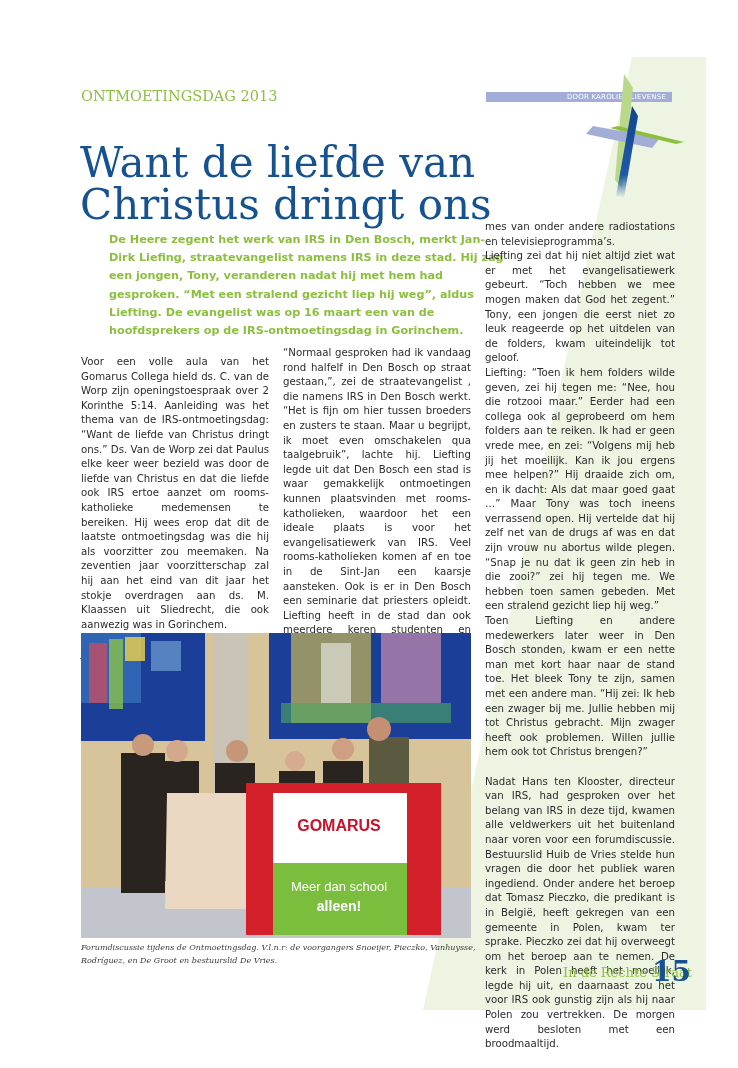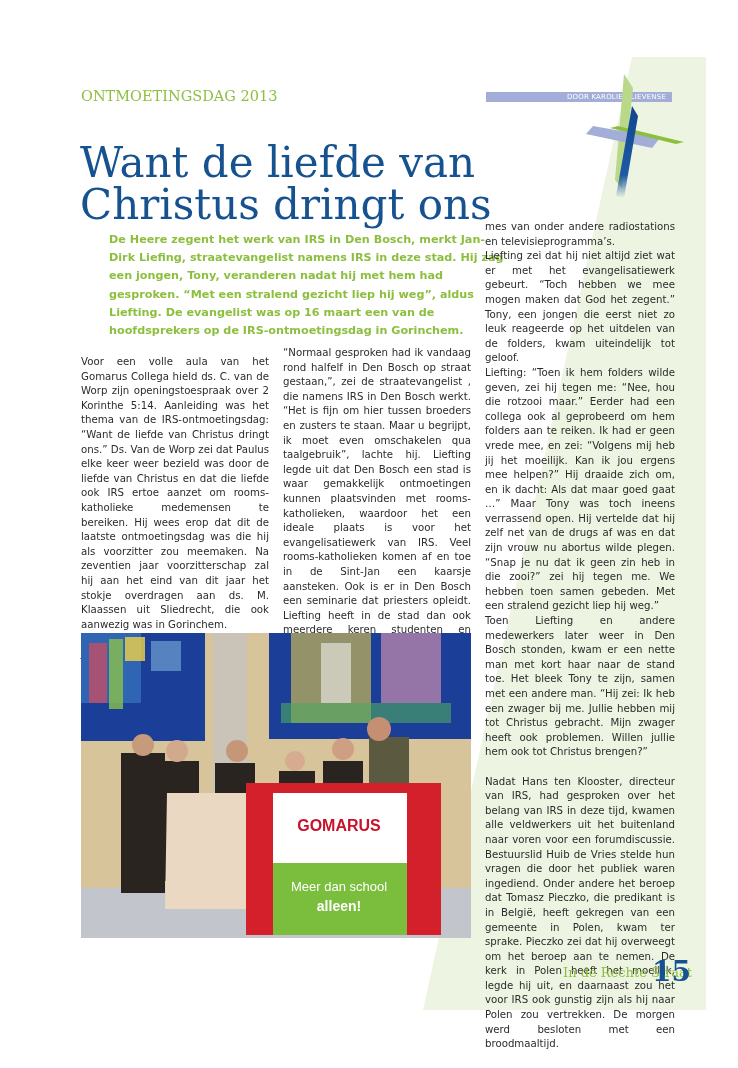--- a/index.html
+++ b/index.html
@@ -121,16 +121,17 @@
 
       <rect x="165" y="150" width="195" height="152" fill="#d4202a"></rect>
       <rect x="192" y="160" width="134" height="70" fill="#ffffff"></rect>
       <rect x="192" y="230" width="134" height="72" fill="#7bbd3c"></rect>
       <text x="258" y="198" font-family="Liberation Sans, sans-serif" font-weight="bold" font-size="16" fill="#c7122a" text-anchor="middle">GOMARUS</text>
       <text x="258" y="258" font-family="Liberation Sans, sans-serif" font-size="13" fill="#ffffff" text-anchor="middle">Meer dan school</text>
       <text x="258" y="278" font-family="Liberation Sans, sans-serif" font-weight="bold" font-size="14" fill="#ffffff" text-anchor="middle">alleen!</text>
     </svg>
   </div>
 
+  <div class="caption">Forumdiscussie tijdens de Ontmoetingsdag. V.l.n.r: de voorgangers Snoeijer, Pieczko, Vanhuysse, Rodríguez, en De Groot en bestuurslid De Vries.</div>
 
   <div class="footer-mag">In de Rechte Straat</div>
   <div class="footer-page">15</div>
 </div>
 
 </body></html>

